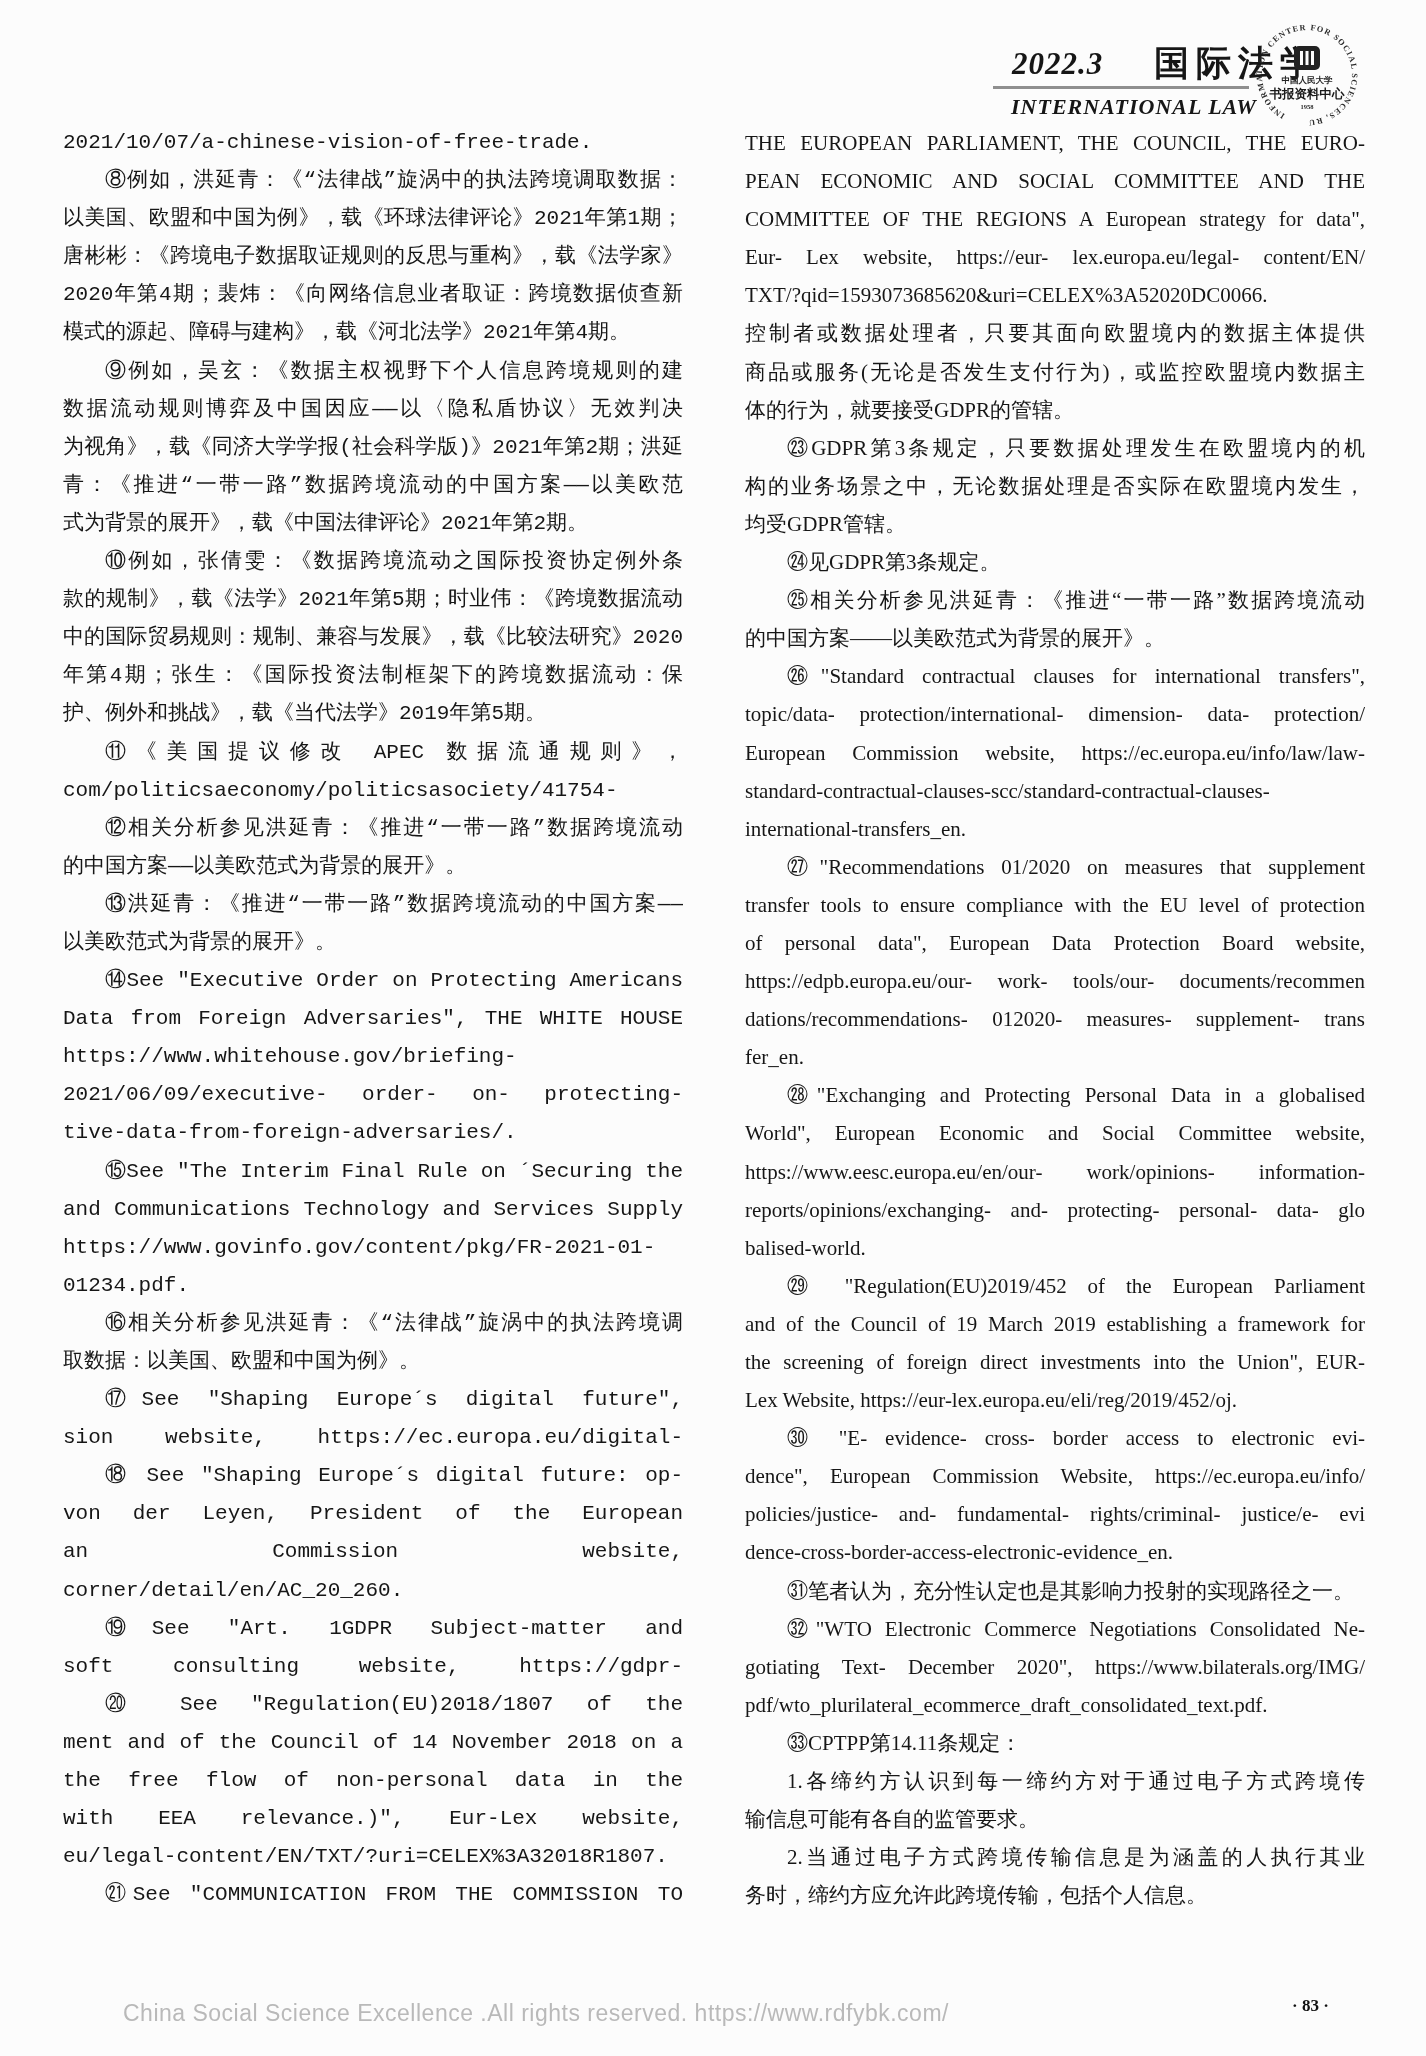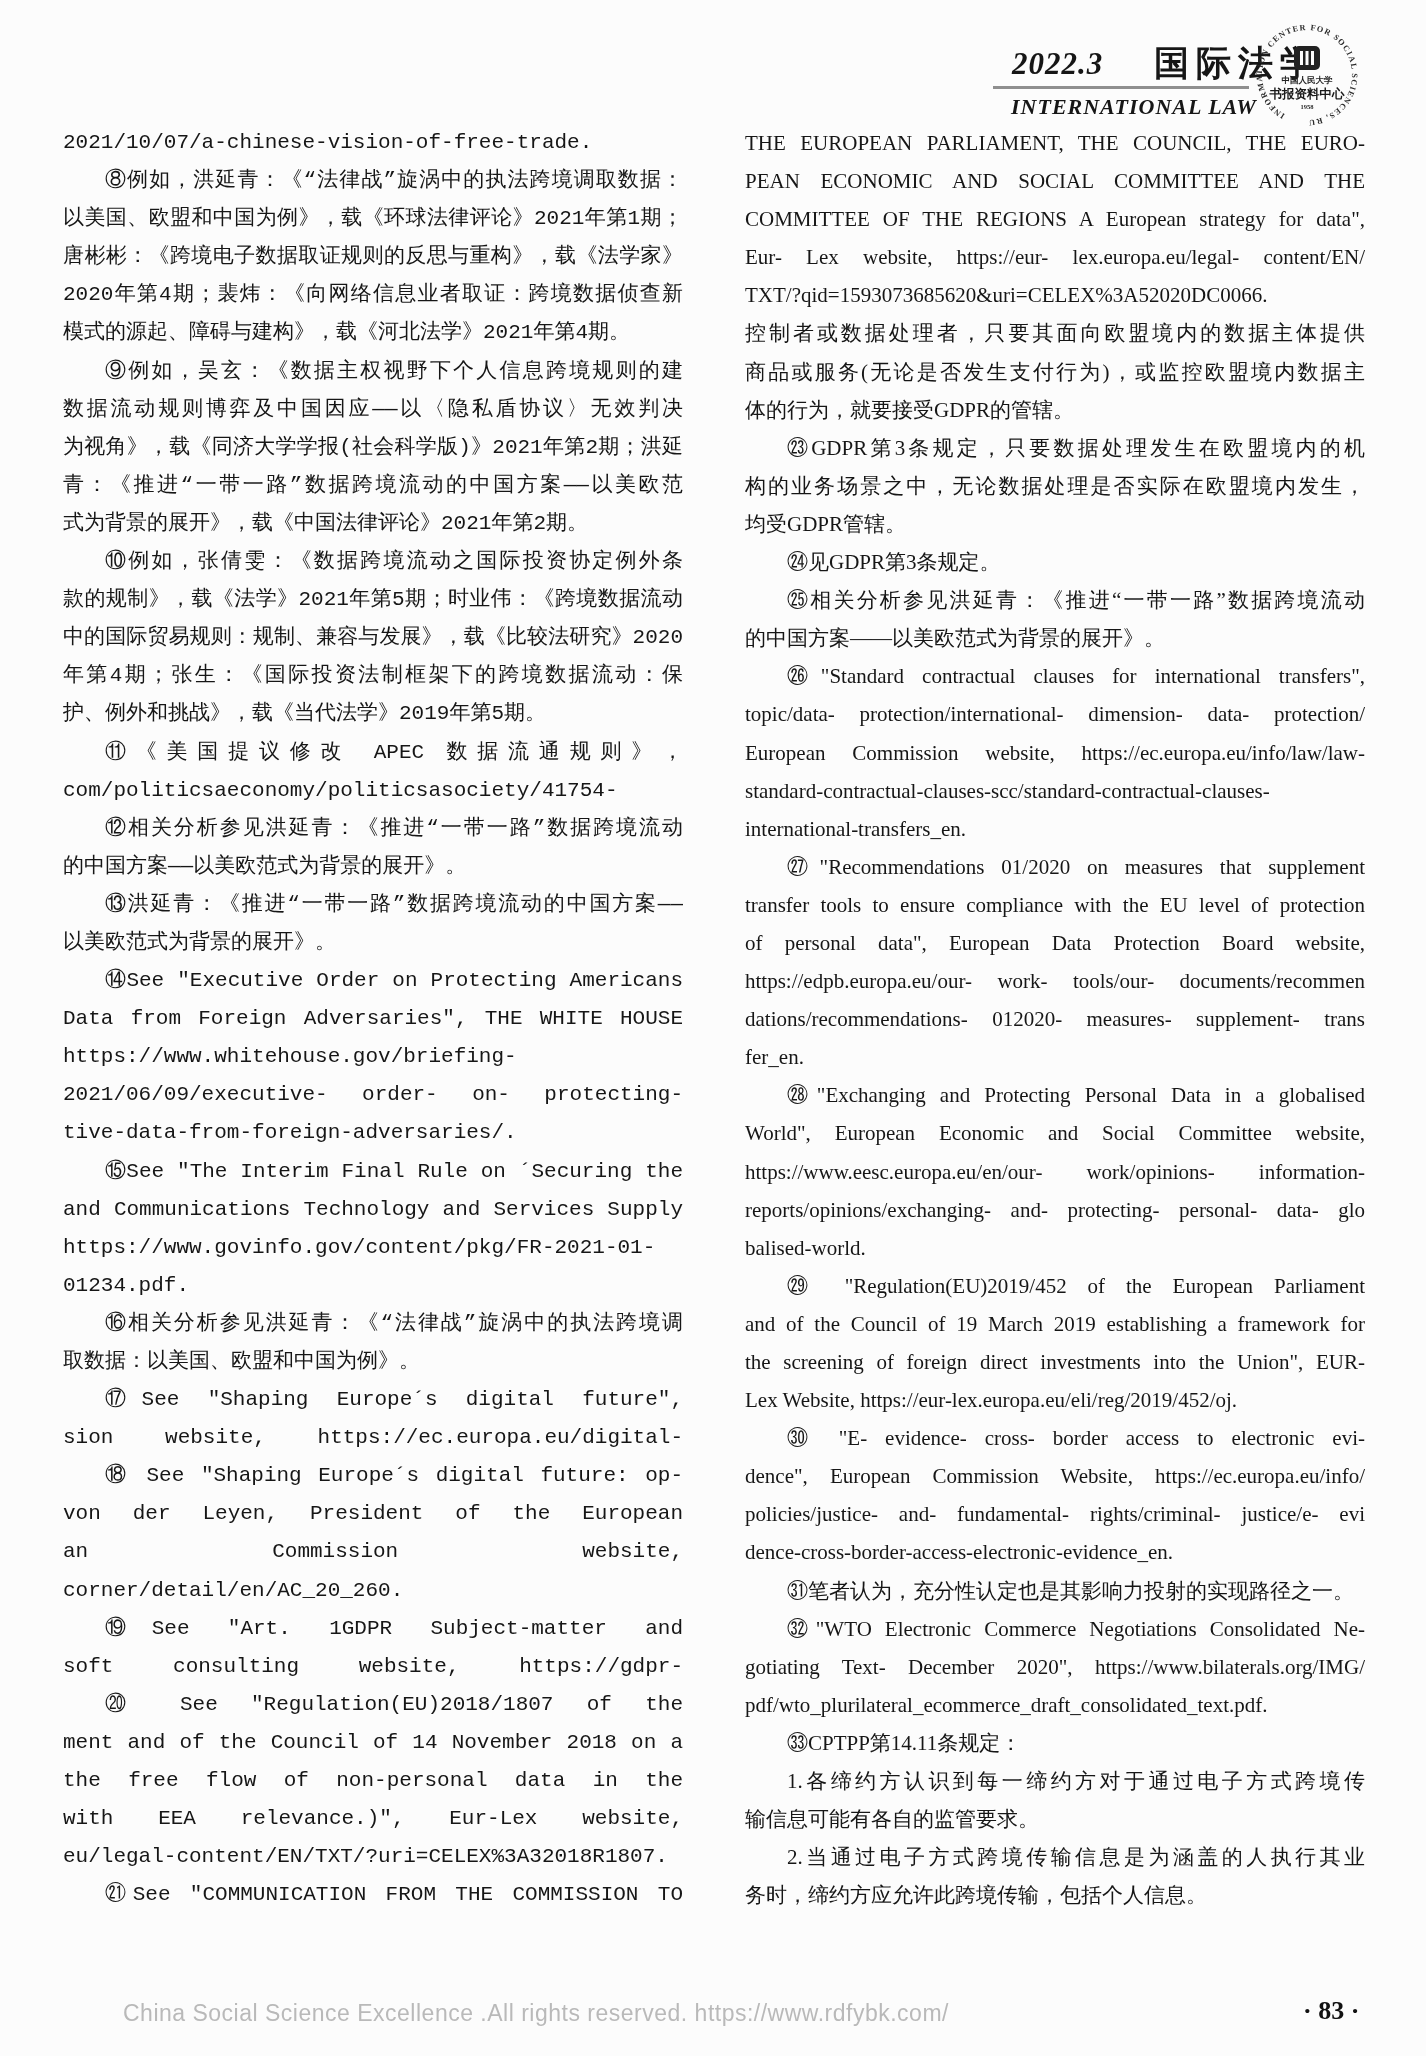--- a/index.html
+++ b/index.html
@@ -53,21 +53,21 @@
   .line.indent { text-indent: 2em; }
 
   
   .footer-copy {
     position: absolute; left: 123px; top: 2000px;
     font-family: "Liberation Sans", "DejaVu Sans", sans-serif;
     font-size: 23px; color: #b9b9b9; letter-spacing: 0.5px;
   }
   .page-number {
     position: absolute; left: 1292px; top: 1996px;
-    font-size: 26px; font-weight: 600; color: #111; margin-left: 11px;
+    font-size: 17px; font-weight: 600; color: #111;
   }
 </style>
 </head>
 <body>
 
 <div class="hdr-issue">2022.3</div>
 <div class="hdr-cn">国际法学</div>
 <div class="hdr-rule"></div>
 <div class="hdr-en">INTERNATIONAL LAW</div>
 

